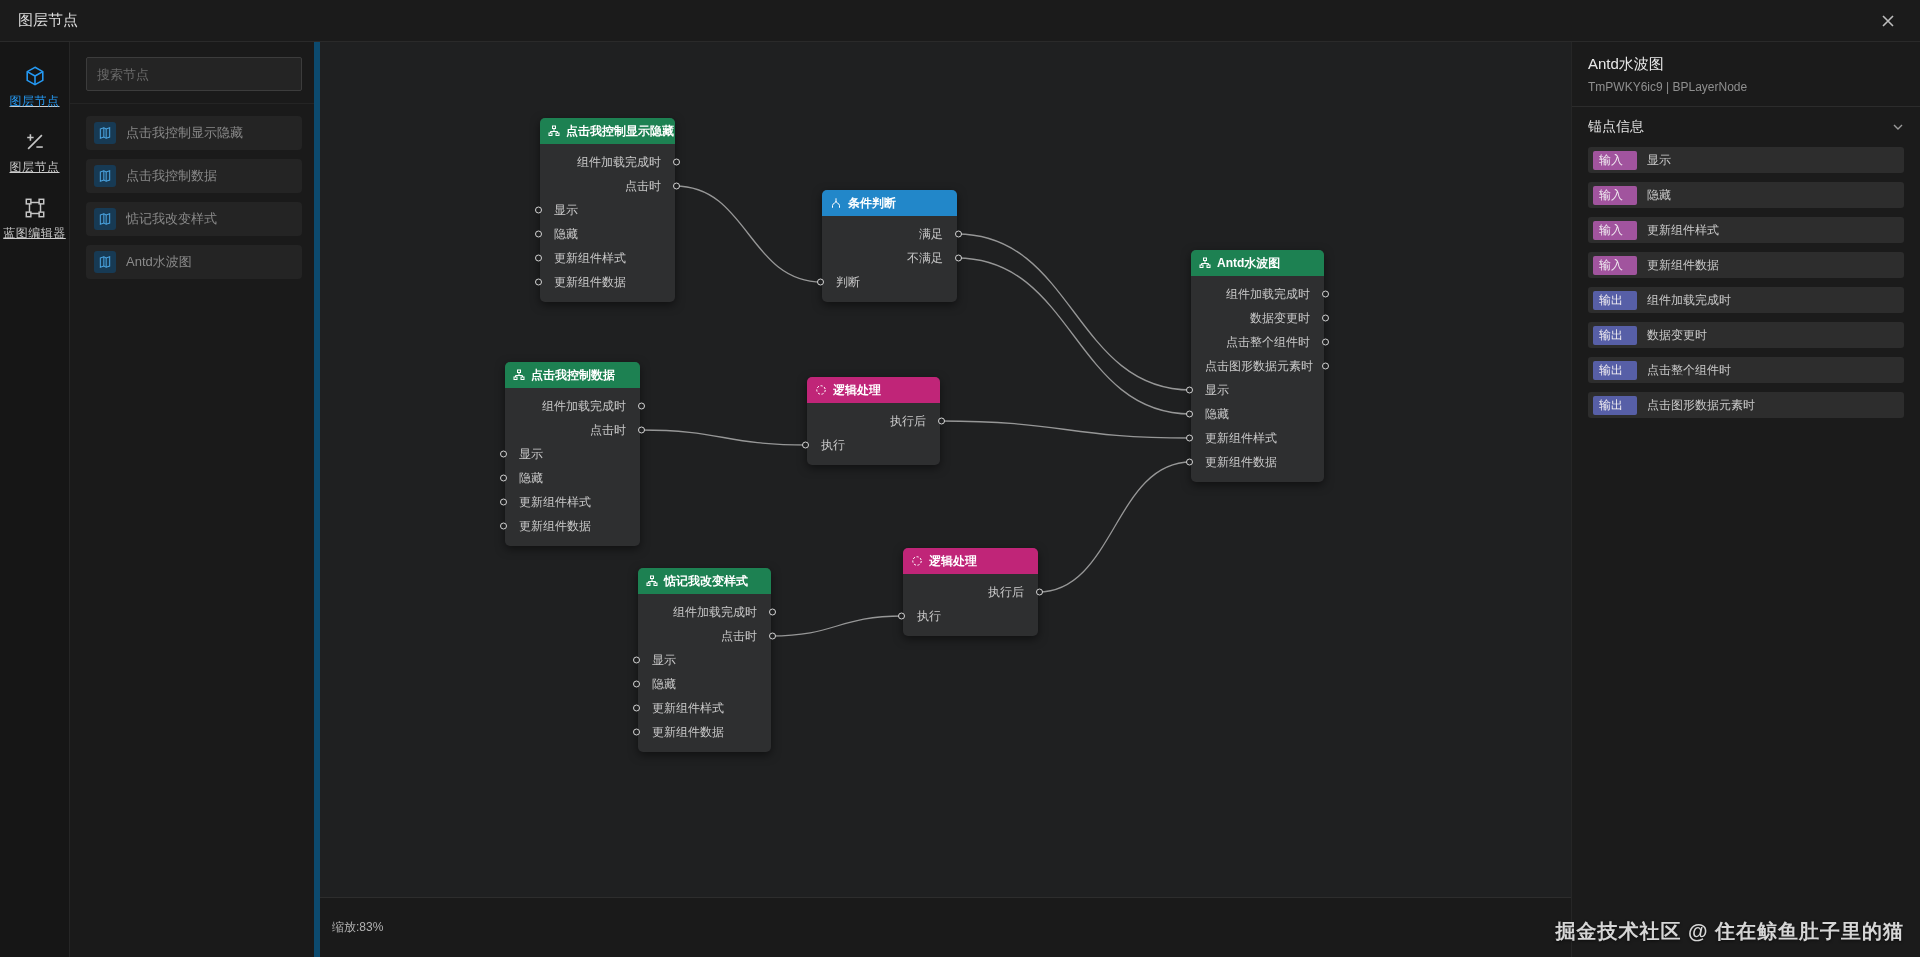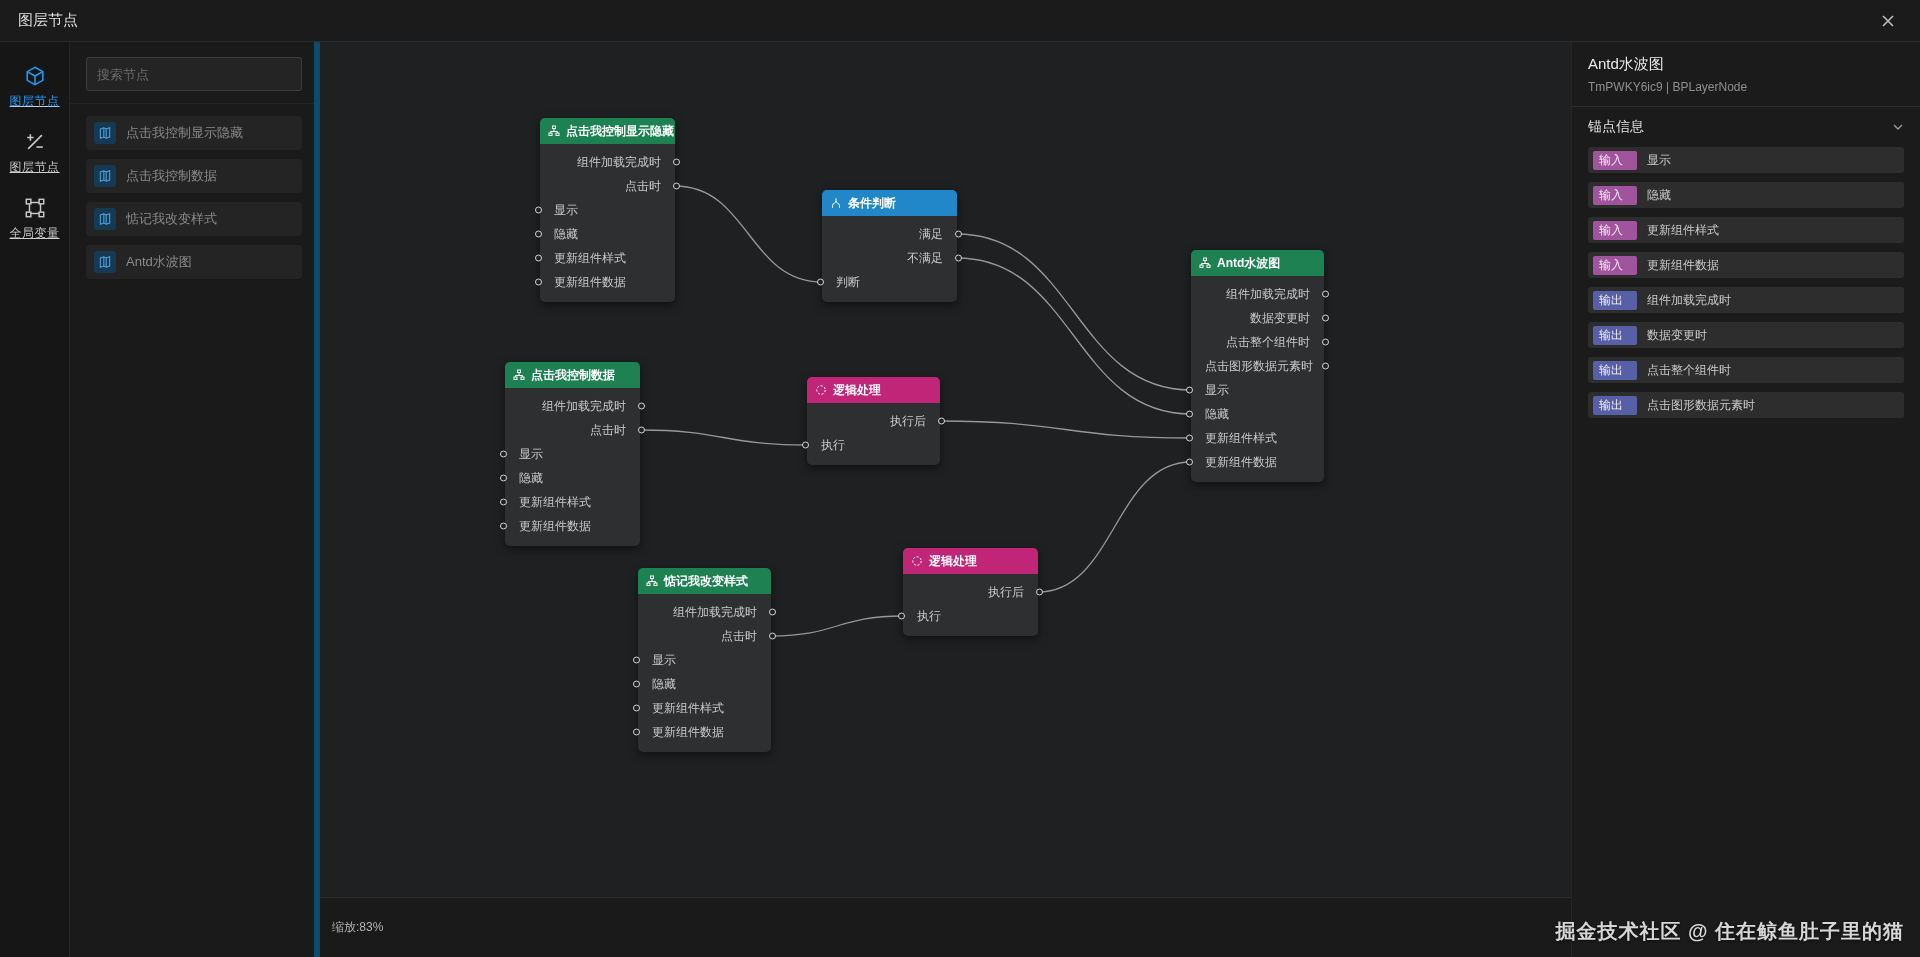--- a/index.html
+++ b/index.html
@@ -124,21 +124,21 @@
       <div class="rail-item">
         <span class="r-icon">
           <svg viewBox="0 0 24 24" fill="none" stroke="currentColor" stroke-width="1.6">
             <rect x="6" y="6" width="12" height="12"></rect>
             <rect x="2.5" y="2.5" width="5" height="5" fill="#161616"></rect>
             <rect x="16.5" y="2.5" width="5" height="5" fill="#161616"></rect>
             <rect x="2.5" y="16.5" width="5" height="5" fill="#161616"></rect>
             <rect x="16.5" y="16.5" width="5" height="5" fill="#161616"></rect>
           </svg>
         </span>
-        <span class="r-label">全局变量</span>
+        <span class="r-label">蓝图编辑器</span>
       </div>
     </div>
 
   <div class="node-panel">
     <div class="search-wrap">
       <input class="search-input" type="text" placeholder="搜索节点" style="">
     </div>
     <div class="node-list" id="node-list">
         <div class="node-list-item">
           <span class="nli-icon">

